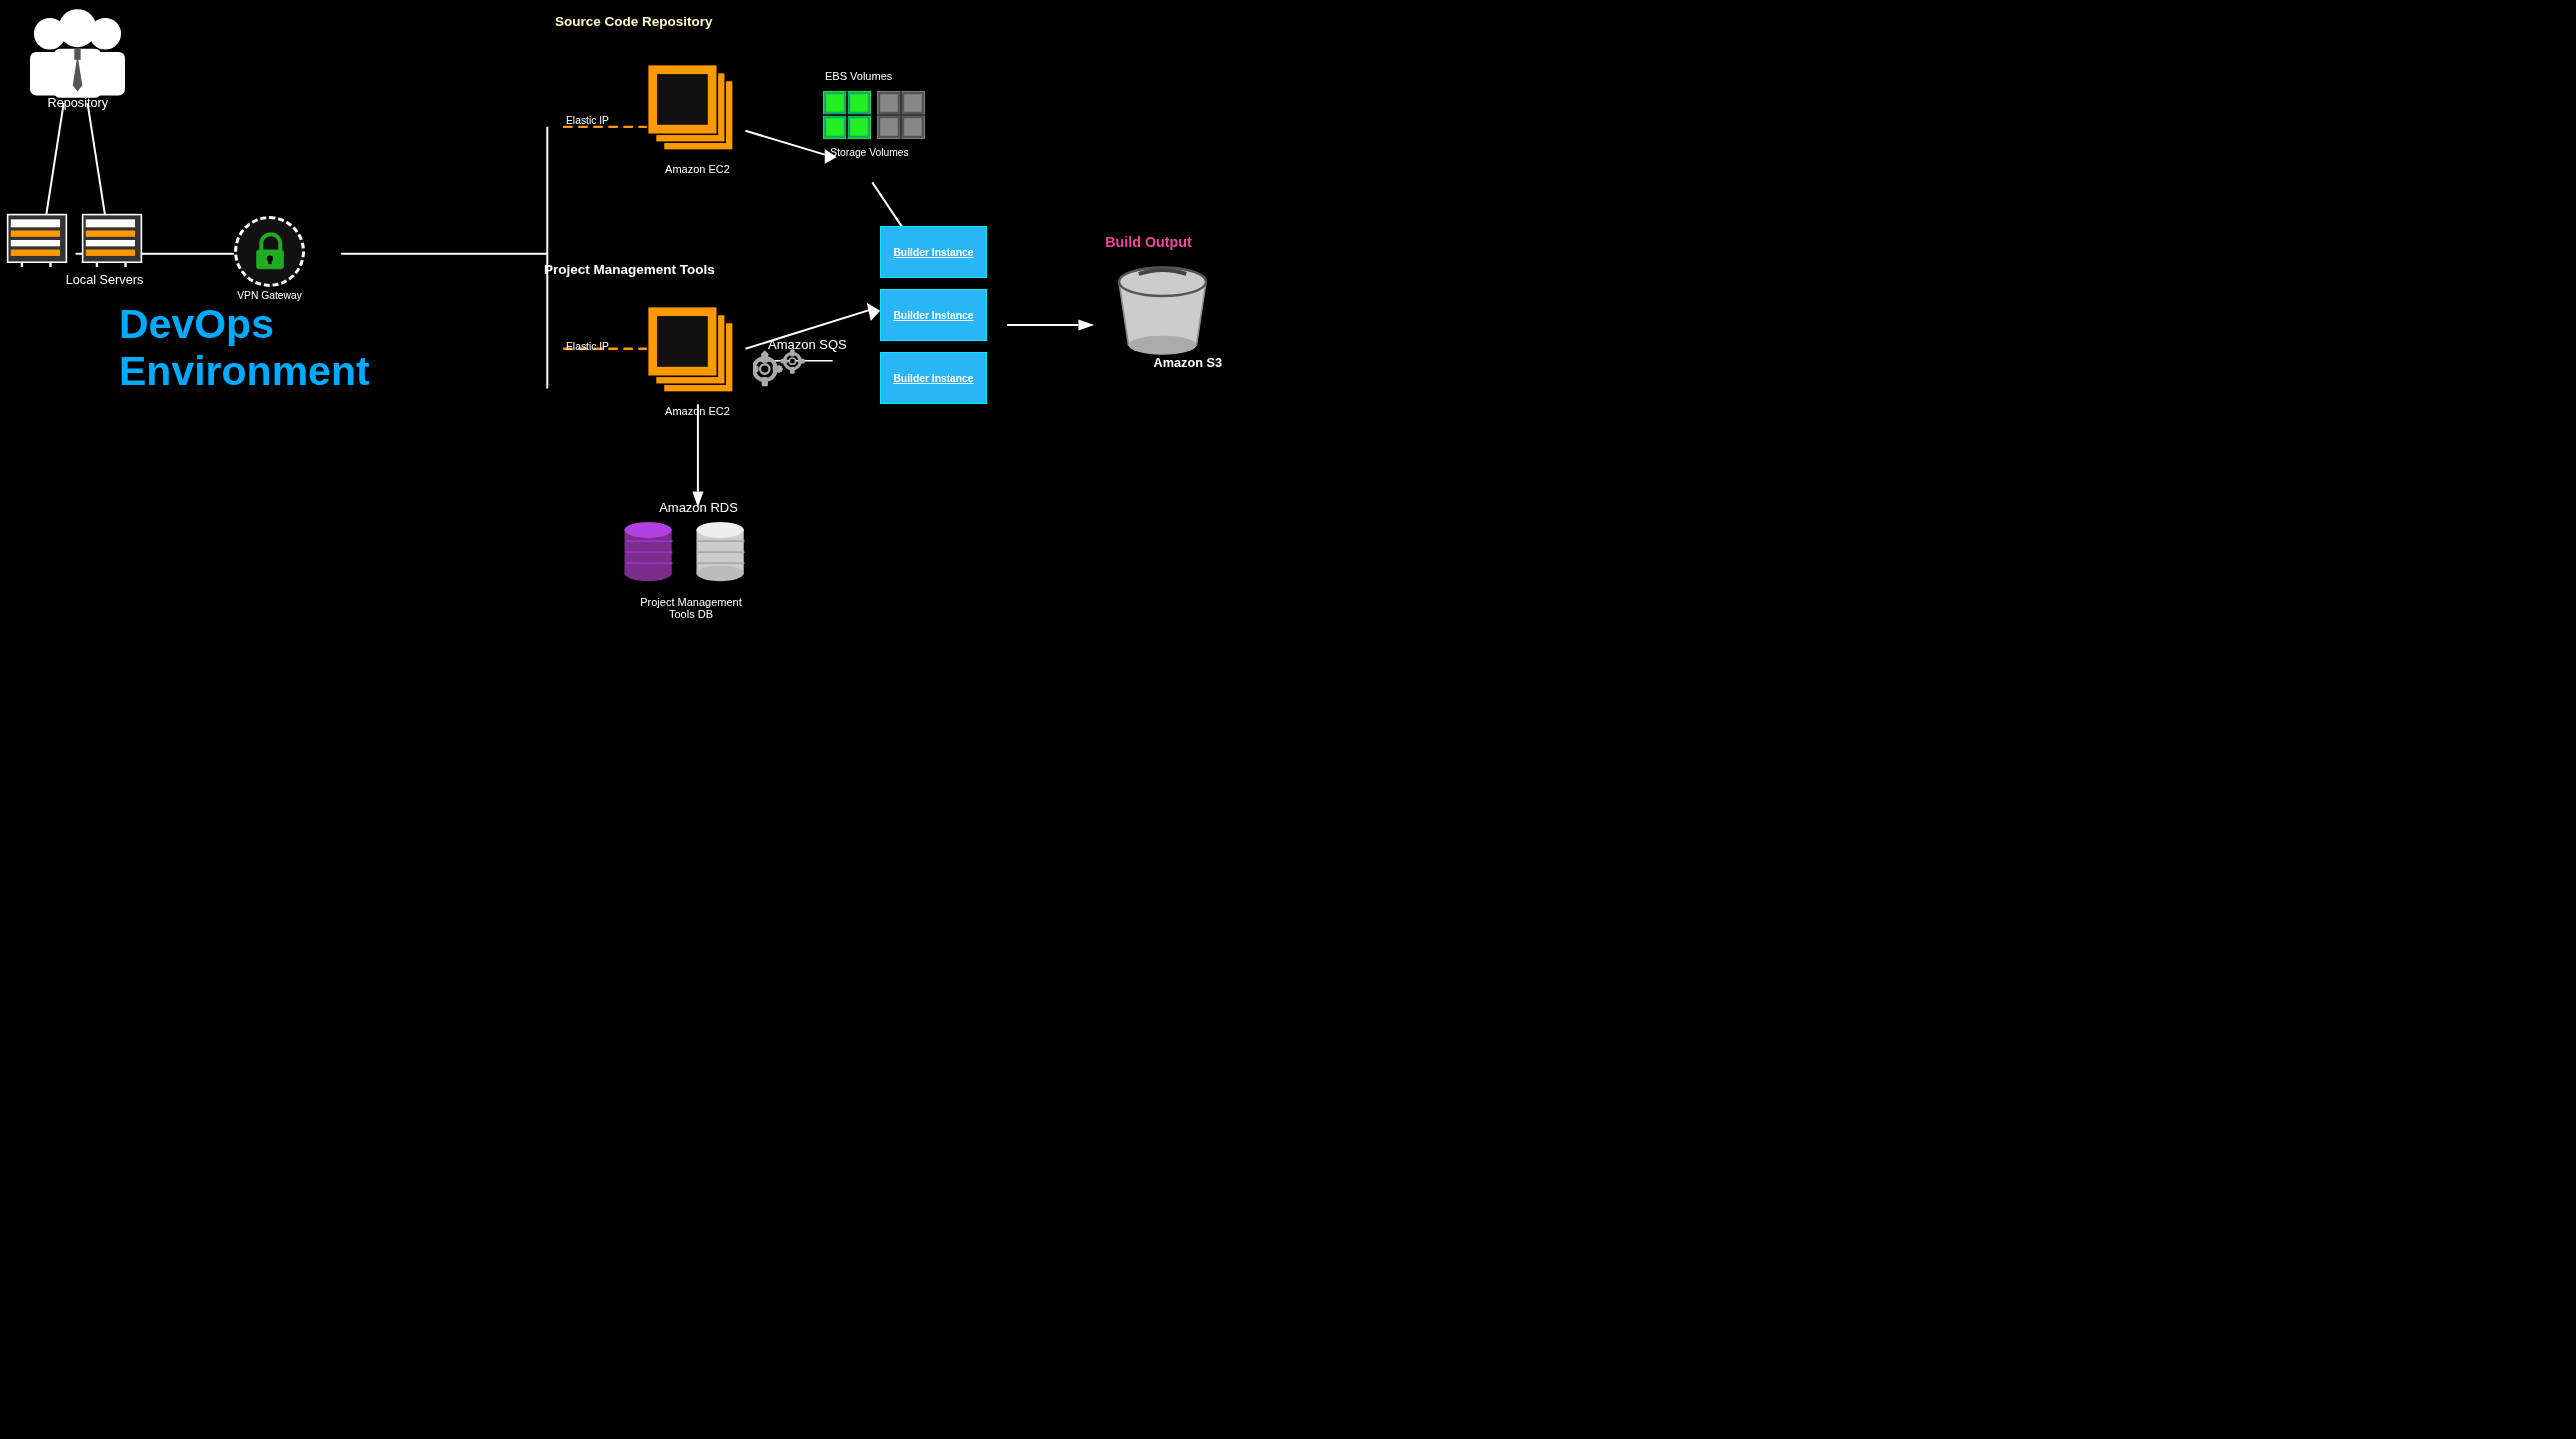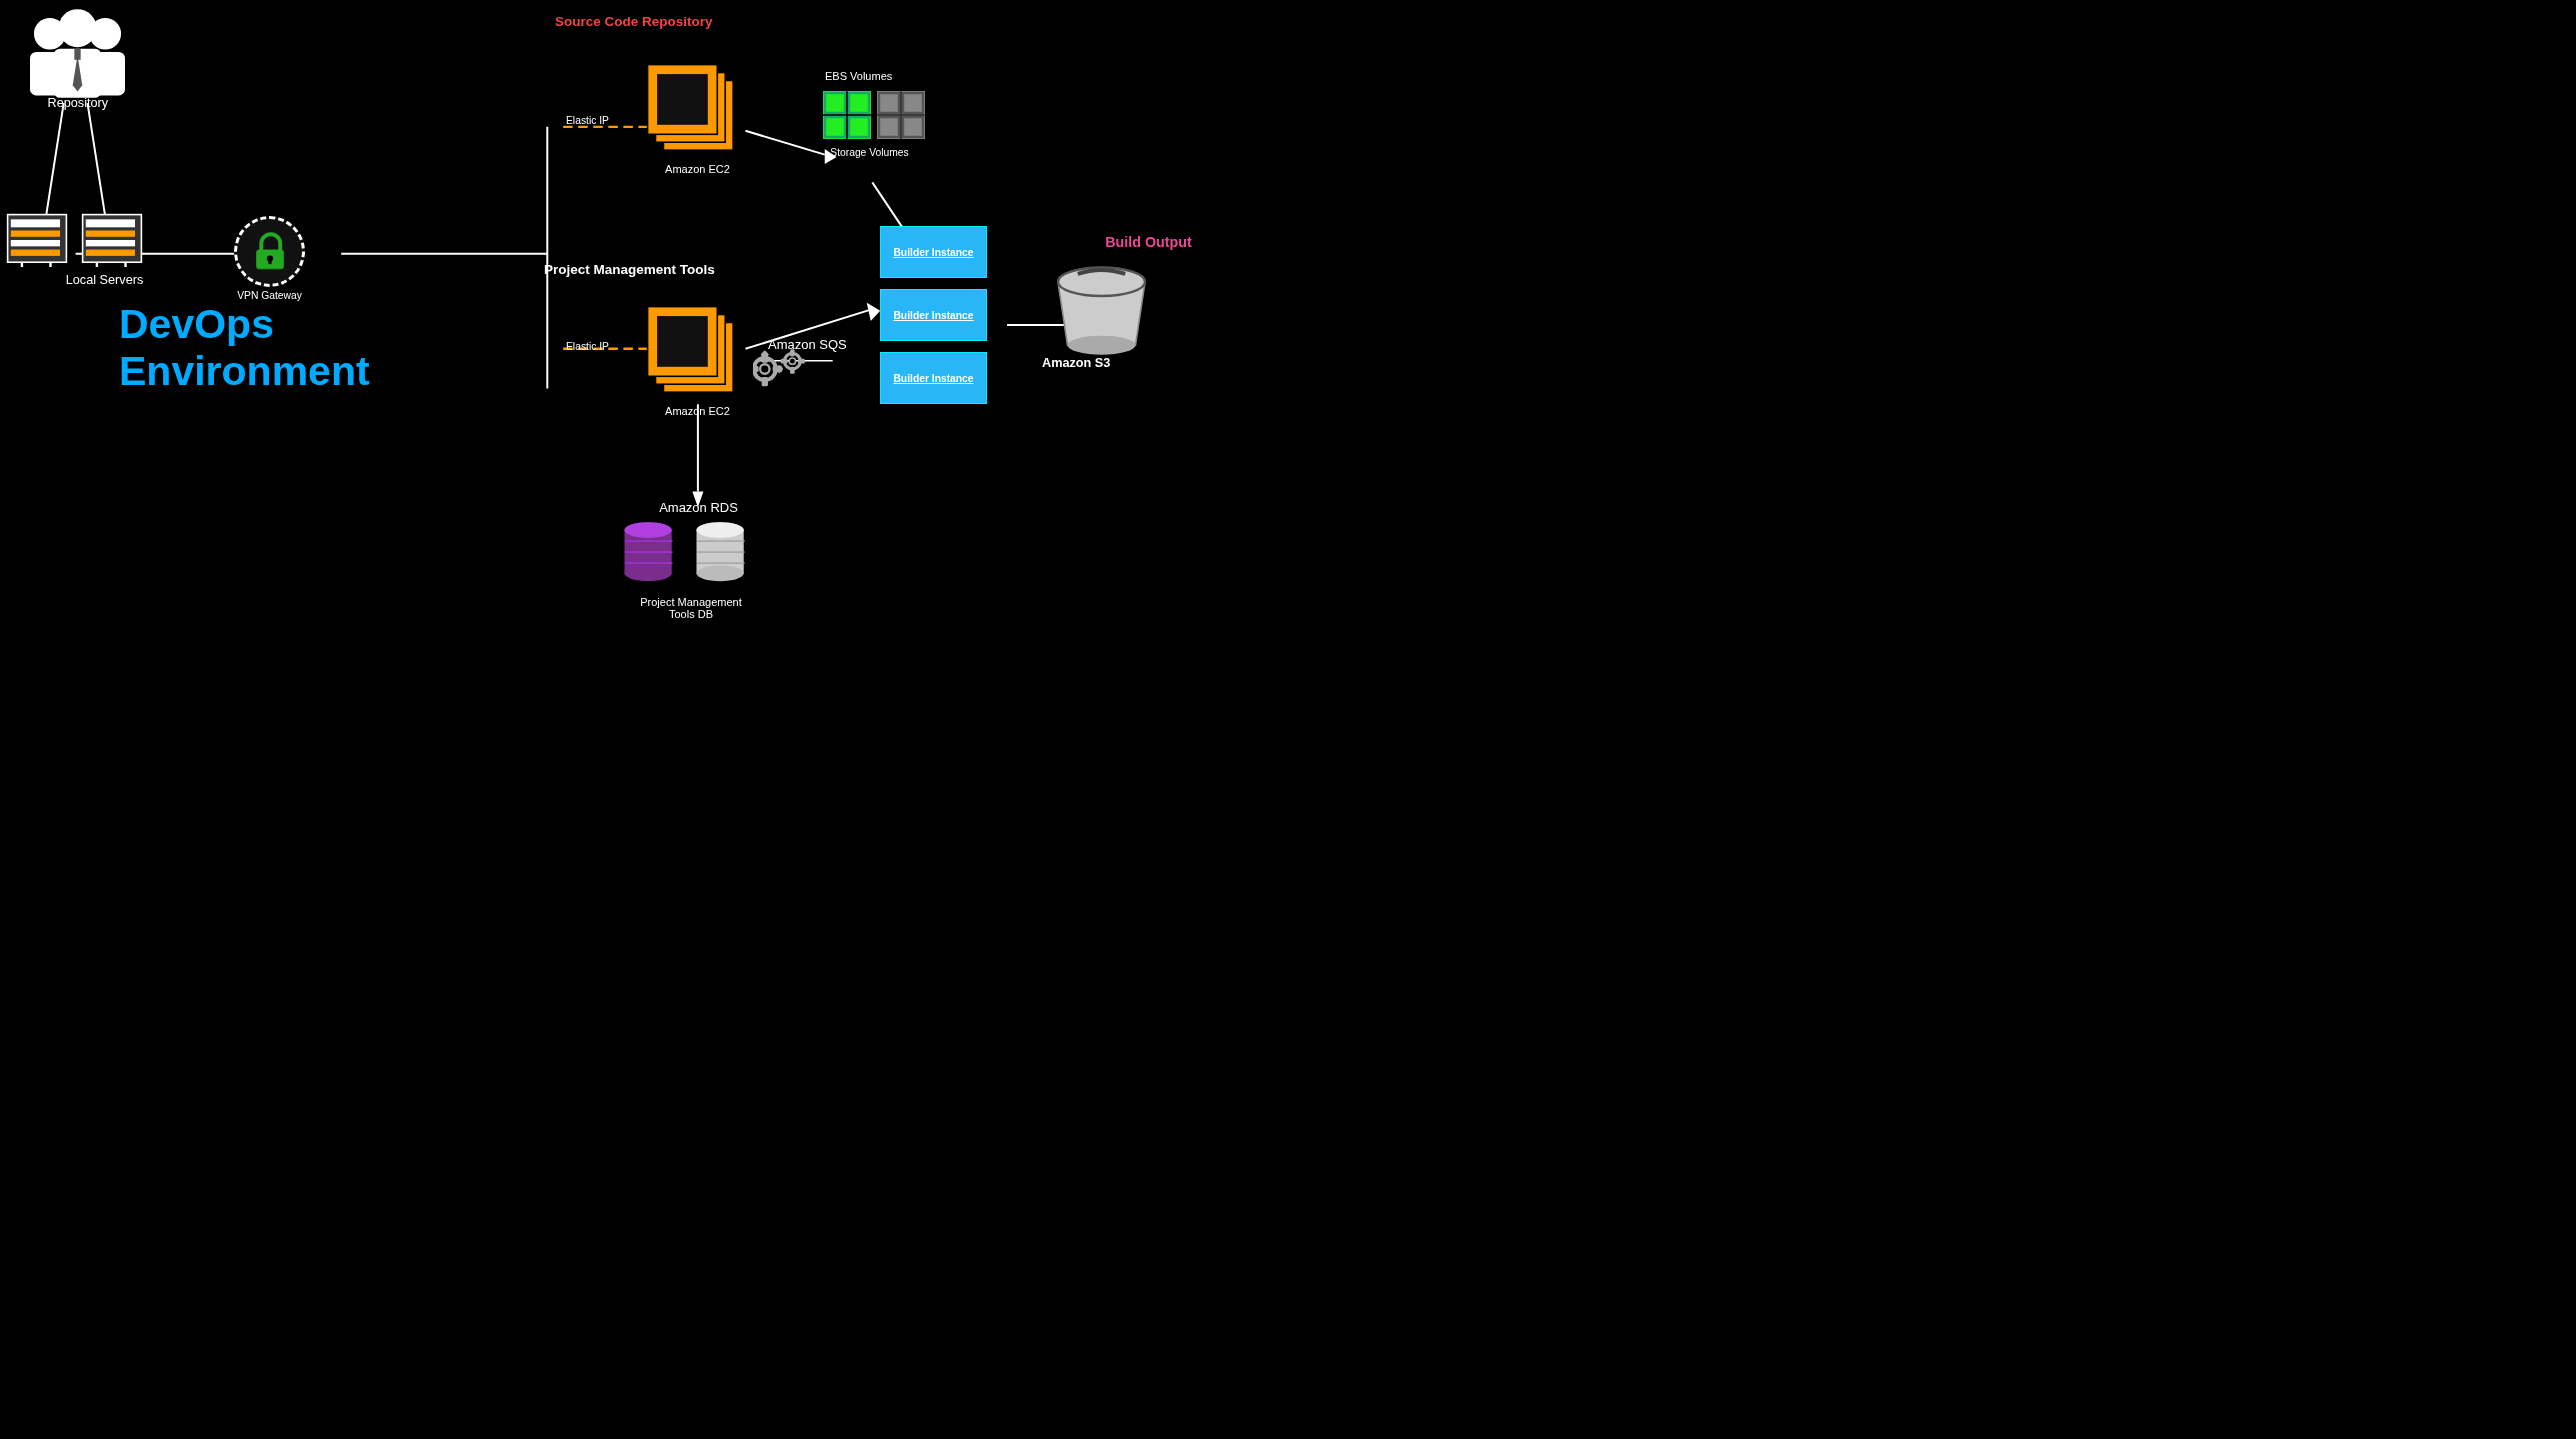--- a/index.html
+++ b/index.html
@@ -145,21 +145,21 @@
       </svg>
     </div>
     <div style="color:white;font-size:10.3px;margin-top:3.2px;font-weight:500;">VPN Gateway</div>
   </div>
 
   <div class="devops-text" style="left:119px;top:301px;width:278px;">
     <span style="white-space:pre-line;color:#0af;font-size:41px;font-weight:bold;line-height:1.15;">DevOps
 Environment</span>
   </div>
 
-  <div style="position:absolute;left:555px;top:14.3px;font-size:13.5px;font-weight:bold;color:#ef4444;">
+  <div style="position:absolute;left:555px;top:14.3px;font-size:13.5px;font-weight:bold;color:#fef9c3;">
     <span>Source Code Repository</span>
   </div>
 
   <div style="position:absolute;left:646px;top:63px;">
     <svg width="103" height="103" viewBox="0 0 130 130">
 
       <rect x="22" y="22" width="88" height="88" fill="#f90" stroke="#000" stroke-width="2"></rect>
       <rect x="12" y="12" width="88" height="88" fill="#f90" stroke="#000" stroke-width="2"></rect>
       <rect x="2" y="2" width="88" height="88" fill="#f90" stroke="#000" stroke-width="2"></rect>
       <rect x="14" y="14" width="64" height="64" fill="#111"></rect>
@@ -246,21 +246,21 @@
     <div class="builder-box" style="position:relative;width:107px;height:52px;background:#29b6f6;display:flex;align-items:center;justify-content:center;font-weight:bold;font-size:10.3px;border:0.8px solid #0ef;">
       <span>Builder Instance</span>
     </div>
     <div class="builder-box" style="position:relative;width:107px;height:52px;background:#29b6f6;display:flex;align-items:center;justify-content:center;font-weight:bold;font-size:10.3px;border:0.8px solid #0ef;">
       <span>Builder Instance</span>
     </div>
   </div>
 
   <div style="position:absolute;left:1085px;top:234px;font-size:14.3px;font-weight:bold;color:#ec4899;text-align:center;width:127px;">Build Output</div>
 
-  <div style="position:absolute;left:1042px;top:262px;text-align:left;">
+  <div style="position:absolute;left:1103px;top:262px;text-align:right;">
     <svg width="119" height="95" viewBox="0 0 150 120">
 
       <ellipse cx="75" cy="25" rx="55" ry="18" fill="#ccc" stroke="#888" stroke-width="2"></ellipse>
       <path d="M20,25 L32,105 Q75,120 118,105 L130,25" fill="#ccc" stroke="#888" stroke-width="2"></path>
       <ellipse cx="75" cy="105" rx="43" ry="12" fill="#aaa"></ellipse>
 
       <ellipse cx="75" cy="25" rx="55" ry="18" fill="none" stroke="#555" stroke-width="3"></ellipse>
 
       <path d="M45,15 Q75,5 105,15" fill="none" stroke="#444" stroke-width="5"></path>
     </svg>

